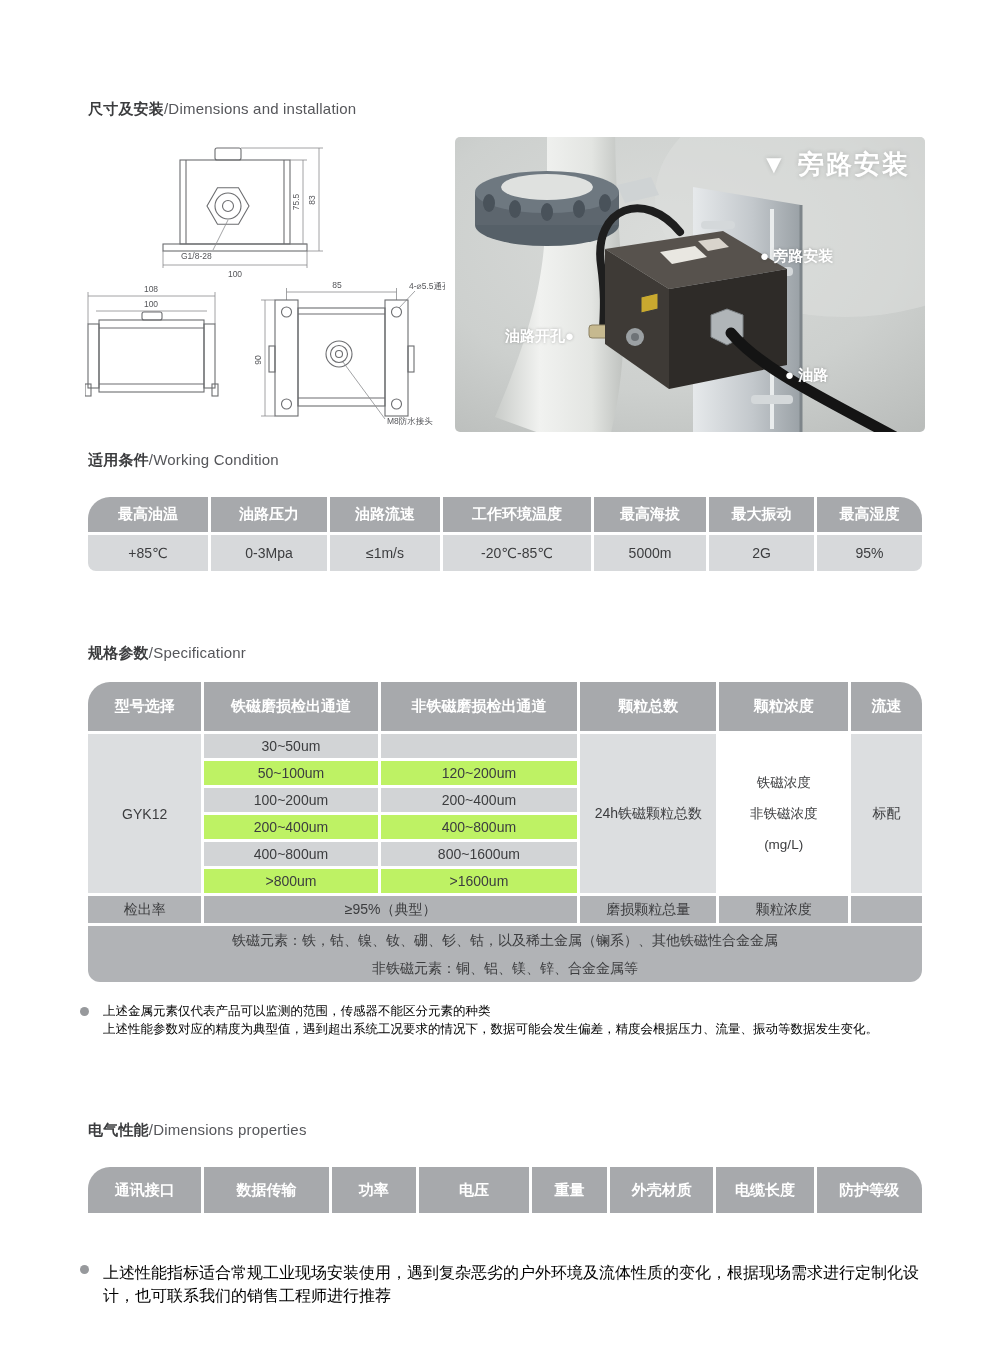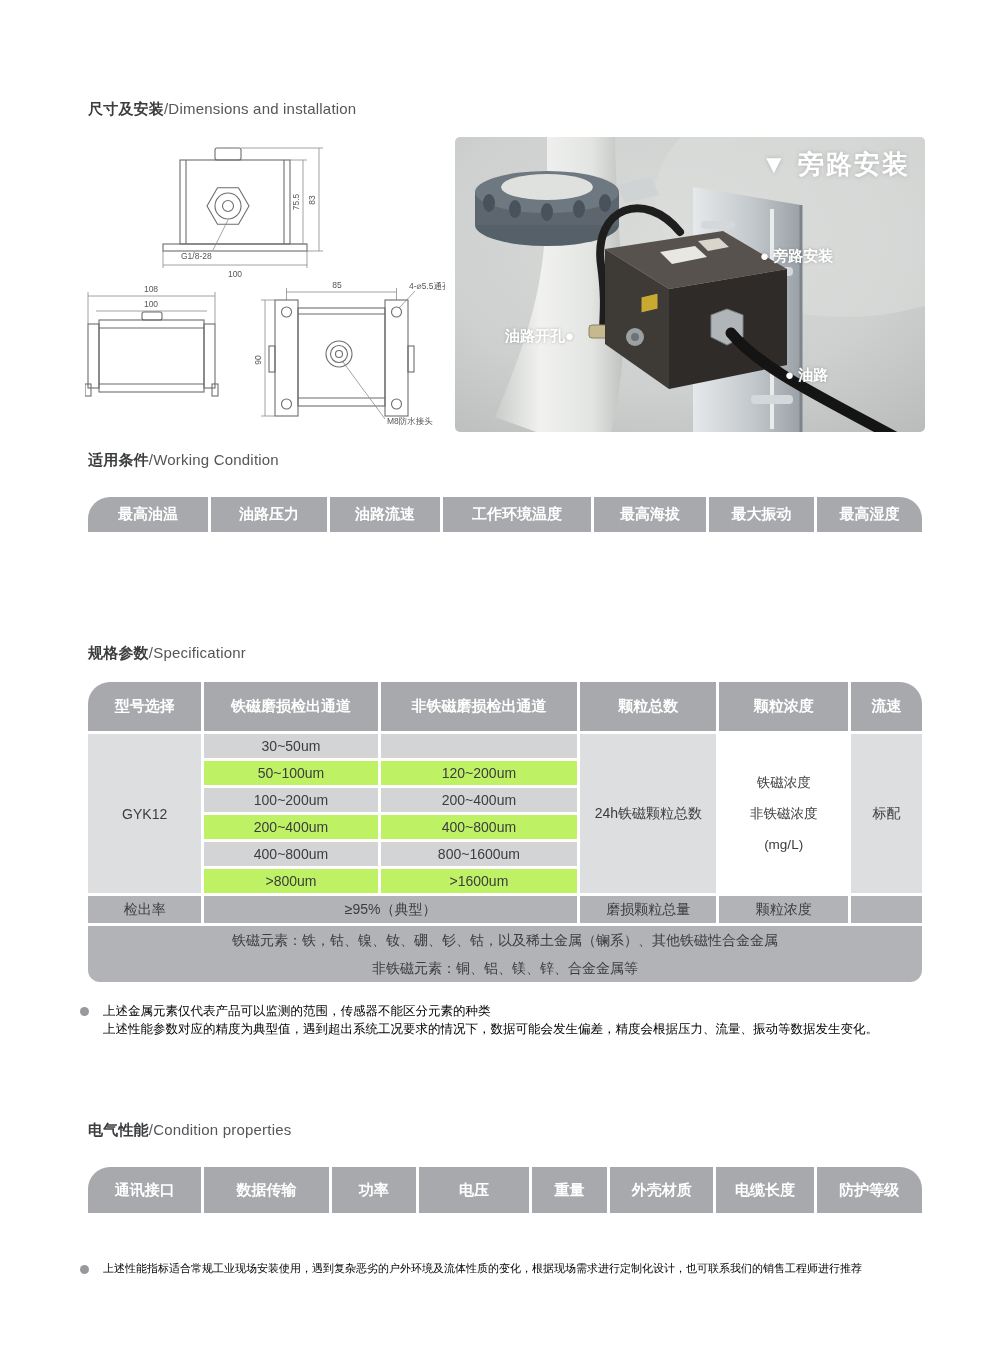--- a/index.html
+++ b/index.html
@@ -236,20 +236,29 @@
   <tbody>
       <tr style="height:35px">
     <th class="tl">最高油温</th>
     <th>油路压力</th>
     <th>油路流速</th>
     <th>工作环境温度</th>
     <th>最高海拔</th>
     <th>最大振动</th>
     <th class="tr">最高湿度</th>
   </tr>
+  <tr class="rowgray" style="height:36px">
+    <td class="bl">+85℃</td>
+    <td>0-3Mpa</td>
+    <td>≤1m/s</td>
+    <td>-20℃-85℃</td>
+    <td>5000m</td>
+    <td>2G</td>
+    <td class="br">95%</td>
+  </tr>
 </tbody>
   </table>
 
 <div class="sec-title" style="top:644px">
   <span class="zh">规格参数</span><span class="en">/Specificationr</span>
 </div>
 
 <table class="tbl" style="left:85px;top:679px;width:840px">
   <colgroup>
       <col style="width:113px">
@@ -316,21 +325,21 @@
 </tbody>
   </table>
 
 <span class="bullet" style="left:80px;top:1007px"></span>
 <div class="note" style="top:1002px;width:800px">
   <div>上述金属元素仅代表产品可以监测的范围，传感器不能区分元素的种类</div>
   <div>上述性能参数对应的精度为典型值，遇到超出系统工况要求的情况下，数据可能会发生偏差，精度会根据压力、流量、振动等数据发生变化。</div>
 </div>
 
 <div class="sec-title" style="top:1121px">
-  <span class="zh">电气性能</span><span class="en">/Condition properties</span>
+  <span class="zh">电气性能</span><span class="en">/Dimensions properties</span>
 </div>
 
 <table class="tbl" style="left:85px;top:1164px;width:840px">
   <colgroup>
       <col style="width:113px">
       <col style="width:124px">
       <col style="width:84px">
       <col style="width:110px">
       <col style="width:75px">
       <col style="width:103px">
@@ -345,13 +354,13 @@
     <th>电压</th>
     <th>重量</th>
     <th>外壳材质</th>
     <th>电缆长度</th>
     <th class="tr">防护等级</th>
   </tr>
 </tbody>
   </table>
 
 <span class="bullet" style="left:80px;top:1265px"></span>
-<div class="note" style="top:1261px;width:830px;font-size:11px">上述性能指标适合常规工业现场安装使用，遇到复杂恶劣的户外环境及流体性质的变化，根据现场需求进行定制化设计，也可联系我们的销售工程师进行推荐</div>
+<div class="note" style="top:1261px;width:830px;font-size:16px">上述性能指标适合常规工业现场安装使用，遇到复杂恶劣的户外环境及流体性质的变化，根据现场需求进行定制化设计，也可联系我们的销售工程师进行推荐</div>
 
 </body></html>

